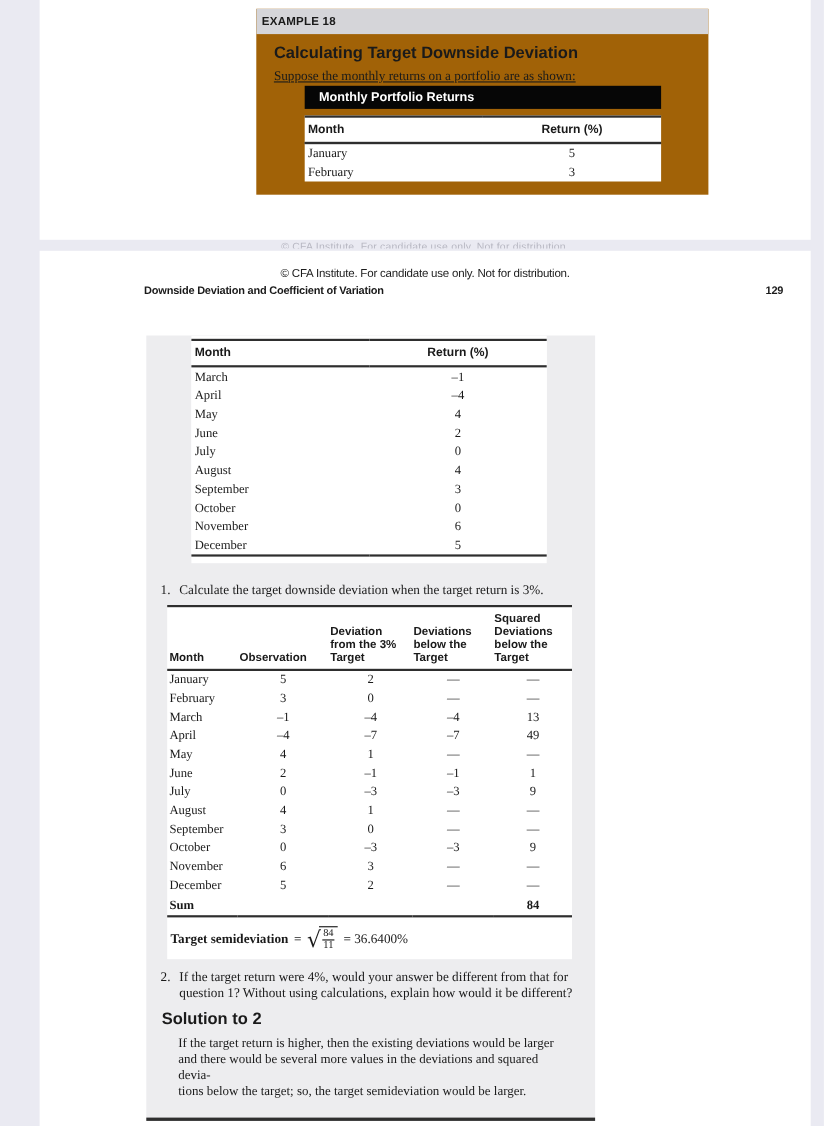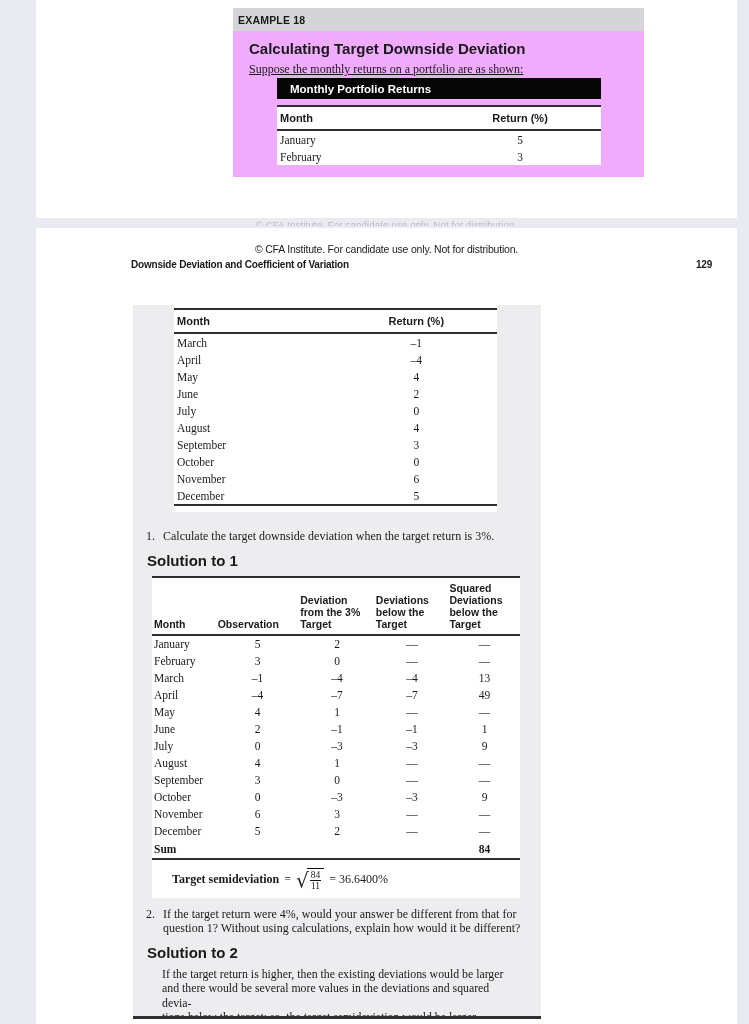--- a/index.html
+++ b/index.html
@@ -10,21 +10,21 @@
     color:#1a1a1a;
     overflow:hidden;
   }
   .page { position:absolute; left:36px; width:701px; background:#ffffff; }
   #page1 { top:0; height:218px; }
   #page2 { top:228px; height:796px; }
 
   
   .example-box1 {
     position:absolute; left:197px; top:8px; width:411px; height:169px;
-    background:#f0abfc; overflow:hidden;
+    background:#a16207; overflow:hidden;
   }
   .ex-header {
     height:23px; background:#d5d5d9; display:flex; align-items:center;
     padding-left:5px; font:bold 10.5px "Liberation Sans", sans-serif; letter-spacing:.2px;
   }
   .ex-title { margin:9px 0 0 16px; font:bold 15px "Liberation Sans", sans-serif; line-height:18px; }
   .ex-intro { margin:4px 16px 0 16px; font-size:12px; line-height:14px;text-decoration:underline; }
   .rt-wrap1 { margin:2px 0 0 44px; width:324px; }
   .black-bar {
     height:21px; background:#060606; color:#ffffff; display:flex; align-items:center;
@@ -86,21 +86,21 @@
   .st-h.c0 { width:64px; text-align:left; padding-left:2px; align-self:flex-end; }
   .st-h.c1 { width:83px; }
   .st-h.c2 { width:76px; }
   .st-h.c3 { width:74px; }
   .st-h.c4 { width:71px; }
   table.st { border-collapse:collapse; width:100%; table-layout:fixed; }
   table.st td { font-size:11.5px; height:17px; padding:0; text-align:center; }
   table.st td:first-child { text-align:left; padding-left:2px; }
   table.st tfoot td { font-weight:bold; height:18px; border-bottom:2.5px solid #2e2e2e; }
 
-  .formula { display:flex; align-items:center; margin:8px 0 0 20px; padding-bottom:7px; font-size:12px;text-align:right; }
+  .formula { display:flex; align-items:center; margin:8px 0 0 3px; padding-bottom:7px; font-size:12px;text-align:right; }
   .f-label { font-weight:bold; }
   .f-eq { margin:0 5px; }
   .radical { display:flex; align-items:center; }
   .rad-sign { font:20px "DejaVu Sans", sans-serif; line-height:20px; transform:translateY(0.5px); }
   .rad-body { border-top:1.3px solid #111; padding:1px 3px 0 3px; margin-left:-2px; }
   .frac { display:flex; flex-direction:column; align-items:center; font-size:9.5px; line-height:10px; }
   .fnum { border-bottom:1px solid #111; padding:0 1px; }
   .f-result { margin-left:5px; }
 
   .sol2-text { margin:5px 28px 0 29px; font-size:11.8px; line-height:14.5px; white-space:pre-line; }
@@ -213,21 +213,20 @@
             </tr>
           </tbody>
       </table>
     </div>
 
     <div class="q-item">
       <span class="q-num">1.</span>
       <span class="q-text">Calculate the target downside deviation when the target return is 3%.</span>
     </div>
 
-    <div class="sol-heading">Solution to 1</div>
 
     <div class="st-wrap">
       <div class="st-header">
         <div class="st-h c0">Month</div>
         <div class="st-h c1">Observation</div>
         <div class="st-h c2">Deviation
 from the 3%
 Target</div>
         <div class="st-h c3">Deviations
 below the

